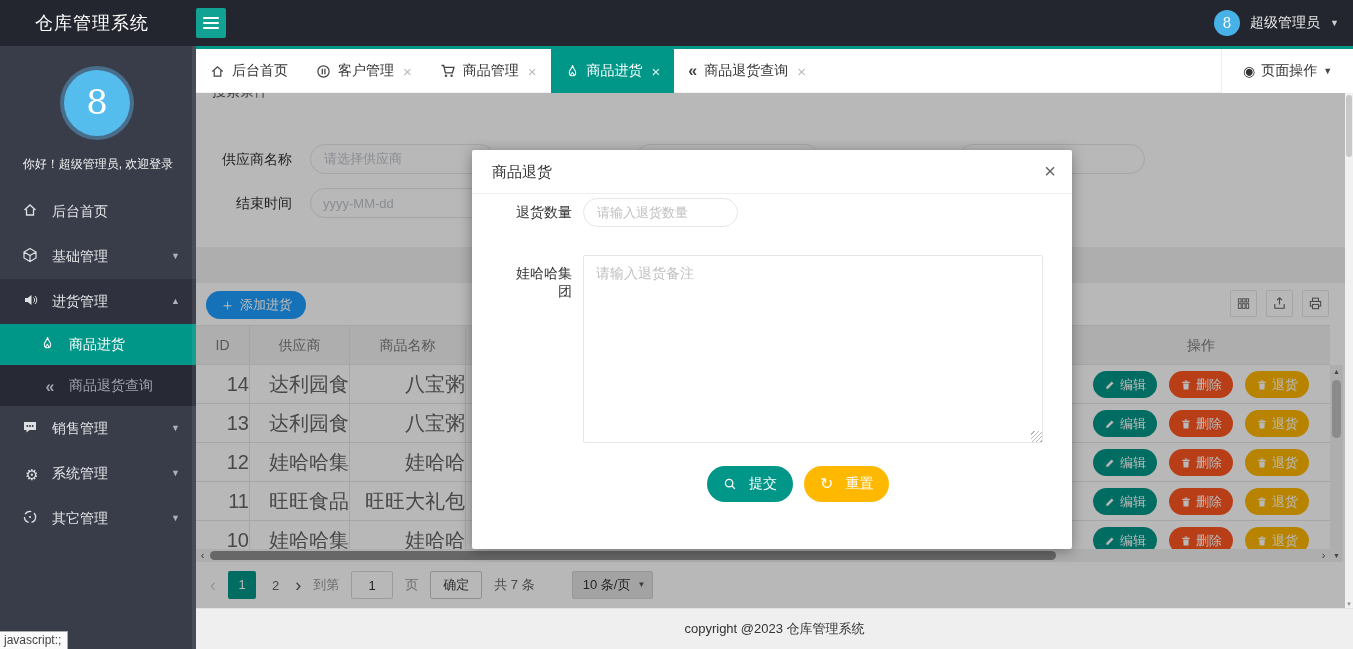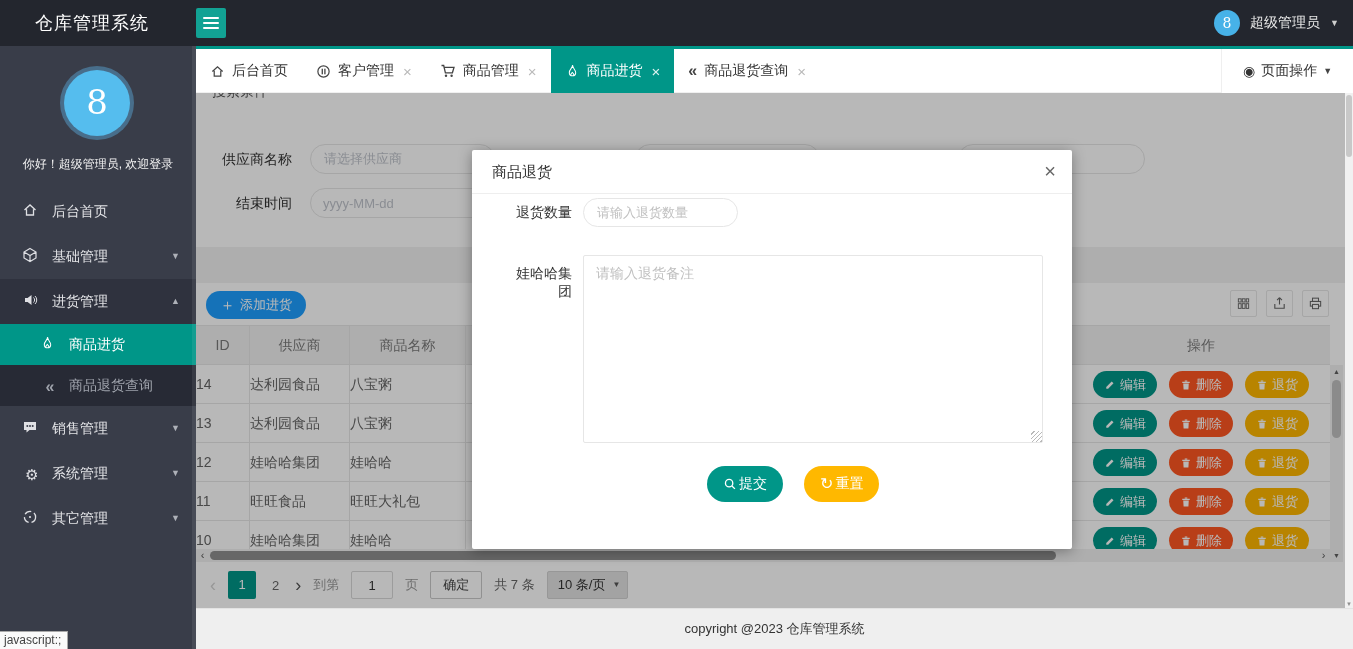--- a/index.html
+++ b/index.html
@@ -56,21 +56,21 @@
 
   .table-card { left:0; top:190px; width:1149px; height:325px; }
   .btn-add { position:absolute; left:10px; top:8px; height:28px; padding:0 14px; background:#1E9FFF; color:#fff; border:none; border-radius:14px; font-size:13px; cursor:pointer; display:flex; align-items:center; gap:5px; }
   .tool-icons { position:absolute; right:16px; top:7px; display:flex; gap:9px; }
   .tool-btn { width:27px; height:27px; border:1px solid #e6e6e6; border-radius:2px; background:#fff; color:#666; display:flex; align-items:center; justify-content:center; cursor:pointer; }
 
   .thead { position:absolute; left:0; top:42px; width:1134px; height:40px; background:#f2f2f2; border-top:1px solid #e6e6e6; border-bottom:1px solid #e6e6e6; }
   .th { position:absolute; top:0; height:40px; line-height:38px; text-align:center; color:#7a7a7a; font-size:14px; border-right:1px solid #e6e6e6; }
   .tbody { position:absolute; left:0; top:82px; width:1134px; height:184px; overflow:hidden; }
   .tr { position:relative; height:39px; border-bottom:1px solid #e6e6e6; background:#fff; }
-  .td { position:absolute; top:0; height:39px; line-height:38px; text-align:left; color:#666; font-size:14px; border-right:1px solid #e6e6e6; overflow:hidden; }
+  .td { position:absolute; top:0; height:39px; line-height:38px; text-align:right; color:#666; font-size:20px; border-right:1px solid #e6e6e6; overflow:hidden; }
   .col-id { left:0; width:54px; }
   .col-sup { left:54px; width:100px; }
   .col-prod { left:154px; width:116px; }
   .col-mid { left:270px; width:606px; border-right:1px solid #e6e6e6; }
   .col-op { left:876px; width:258px; border-right:none; }
   .op-btns { position:absolute; left:876px; top:6px; width:258px; display:flex; justify-content:center; gap:12px; }
   .mini-btn { height:27px; padding:0 11px; border:none; border-radius:14px; color:#fff; font-size:13px; cursor:pointer; display:flex; align-items:center; gap:4px; }
   .mini-edit { background:#009688; }
   .mini-del { background:#FF5722; }
   .mini-ret { background:#FFB800; }
@@ -87,36 +87,36 @@
 
   
   .pager { position:absolute; left:14px; top:287px; height:30px; display:flex; align-items:center; gap:12px; font-size:13px; color:#666; }
   .pg-prev { color:#d2d2d2; font-size:18px; }
   .pg-next { color:#555; font-size:18px; cursor:pointer; }
   .pg-cur { width:28px; height:28px; background:#009688; color:#fff; border-radius:2px; text-align:center; line-height:28px; cursor:default; }
   .pg-num { padding:0 4px; cursor:pointer; }
   .pg-gray { color:#999; }
   .pg-input { width:42px; height:28px; border:1px solid #d9d9d9; border-radius:2px; text-align:center; font-size:13px; color:#333; outline:none; background:#fff; font-family:inherit; }
   .pg-confirm { height:28px; padding:0 12px; background:#fff; border:1px solid #c9c9c9; border-radius:2px; color:#444; font-size:13px; cursor:pointer; font-family:inherit; }
-  .pg-size { height:28px; padding:0 22px 0 10px; background:#e2e2e2; border:1px solid #d2d2d2; border-radius:2px; line-height:26px; color:#333; position:relative; cursor:pointer; }
+  .pg-size { height:28px; padding:0 22px 0 10px; background:#e2e2e2; border:1px solid #d2d2d2; border-radius:2px; line-height:26px; color:#333; position:relative; cursor:pointer;margin-left:25px; }
   .pg-size .s-caret { position:absolute; right:7px; top:0; line-height:26px; font-size:8px; color:#555; }
 
   
   .overlay { position:absolute; left:0; top:0; width:1157px; height:515px; background:rgba(0,0,0,0.28); z-index:40; }
   .modal { position:absolute; left:276px; top:57px; width:600px; height:399px; background:#fff; border-radius:2px; box-shadow:0 2px 14px rgba(0,0,0,0.35); z-index:50; }
   .m-head { position:relative; height:44px; border-bottom:1px solid #eee; }
   .m-title { position:absolute; left:20px; top:0; line-height:44px; color:#333; font-size:15px; }
   .m-close { position:absolute; right:16px; top:0; line-height:42px; color:#666; font-size:20px; cursor:pointer; }
   .m-label { position:absolute; left:36px; width:64px; text-align:right; color:#333; font-size:14px; }
   .m-qty-input { position:absolute; left:111px; top:48px; width:155px; height:29px; border:1px solid #e6e6e6; border-radius:15px; padding:0 13px; font-size:13px; color:#666; outline:none; font-family:inherit; }
   .m-qty-input::placeholder, .m-note::placeholder { color:#c0c0c0; }
   .m-note { position:absolute; left:111px; top:105px; width:460px; height:188px; border:1px solid #e6e6e6; border-radius:2px; padding:9px 12px; font-size:14px; color:#666; outline:none; resize:none; font-family:inherit; }
   .m-resize { position:absolute; left:559px; top:281px; width:11px; height:11px; background:
       repeating-linear-gradient(135deg, transparent 0 2px, #b9b9b9 2px 3px); }
-  .m-btn { position:absolute; top:316px; height:36px; border:none; border-radius:18px; color:#fff; font-size:14px; cursor:pointer; display:flex; align-items:center; gap:2px; padding:0 16px; }
+  .m-btn { position:absolute; top:316px; height:36px; border:none; border-radius:18px; color:#fff; font-size:14px; cursor:pointer; display:flex; align-items:center; gap:12px; padding:0 16px; }
   .m-submit { left:235px; background:#009688; }
   .m-reset { left:332px; background:#FFB800; }
 
   
   .page-scroll { position:absolute; left:1149px; top:0; width:8px; height:515px; background:#f1f1f1; z-index:45; }
   .page-scroll .ps-thumb { position:absolute; left:1px; top:2px; width:6px; height:62px; background:#c8c8c8; border-radius:3px; }
   .page-scroll .ps-down { position:absolute; left:0; bottom:1px; width:8px; text-align:center; font-size:6px; color:#909090; }
 
   
   .footer { position:absolute; left:196px; top:608px; width:1157px; height:41px; background:#efefef; border-top:1px solid #e3e3e3; text-align:center; line-height:40px; color:#333; font-size:13px; z-index:10; }

